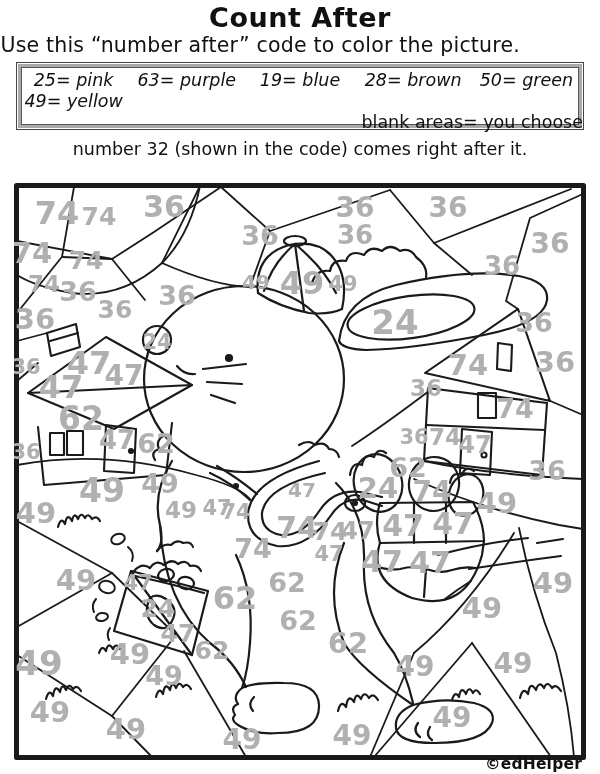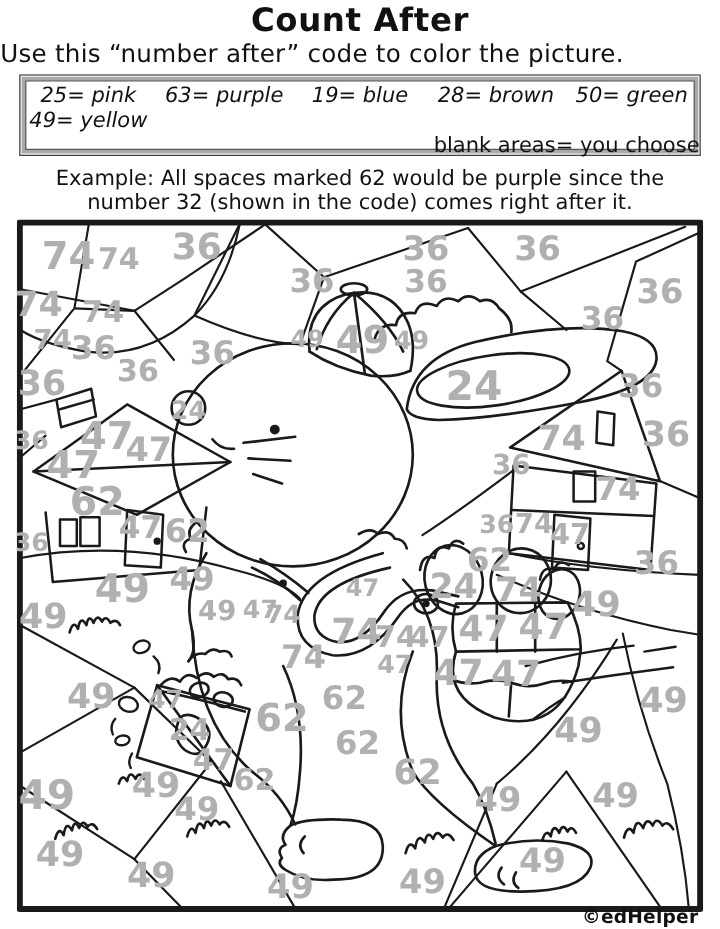--- a/index.html
+++ b/index.html
@@ -1,18 +1,18 @@
 <!DOCTYPE html>
 <html><head>
 <meta charset="utf-8">
 <style>
   html,body{margin:0;padding:0;background:#fff;}
   body{width:600px;height:774px;position:relative;font-family:"DejaVu Sans",sans-serif;color:#111;overflow:hidden;}
   .title{position:absolute;top:2px;left:0;width:600px;text-align:center;font-size:27px;font-weight:bold;letter-spacing:.5px;}
-  .subtitle{position:absolute;top:33px;left:0;width:520px;text-align:center;font-size:20.5px;letter-spacing:.2px;}
+  .subtitle{position:absolute;top:33px;left:0;width:520px;text-align:right;font-size:20.5px;letter-spacing:.2px;}
   .codebox{position:absolute;top:62px;left:16px;width:566px;height:66px;border:1px solid #444;
            box-shadow:inset 0 0 0 1px #fff, inset 0 0 0 4px #a9a9a9, inset 0 0 0 5px #555;}
   .code-grid{display:grid;grid-template-columns:1fr 1fr 1fr 1fr 1fr;padding-top:7px;font-style:italic;}
   .code-item{text-align:center;font-size:17.5px;line-height:21px;}
   .code-note{text-align:right;font-size:17.5px;line-height:21px;}
   .example{position:absolute;top:139px;left:0;width:600px;text-align:center;font-size:17.5px;line-height:20px;}
   .picture{position:absolute;top:183px;left:14px;width:572px;height:550px;}
   .credit{position:absolute;top:755px;right:18px;font-size:15.5px;font-weight:bold;letter-spacing:.2px;}
   svg path, svg rect, svg circle, svg ellipse, svg line{vector-effect:non-scaling-stroke;}
   .num{font-family:"DejaVu Sans",sans-serif;font-weight:bold;}
@@ -29,21 +29,20 @@
       <div class="code-item">63= purple</div>
       <div class="code-item">19= blue</div>
       <div class="code-item">28= brown</div>
       <div class="code-item">50= green</div>
       <div class="code-item">49= yellow</div>
     </div>
   <div class="code-note">blank areas= you choose</div>
 </div>
 
 <div class="example">
-  <div>Example: All spaces marked 62 would be purple since the</div>
   <div>number 32 (shown in the code) comes right after it.</div>
 </div>
 
 <div class="picture">
 <svg id="art" width="572" height="577" viewBox="0 0 572 577" fill="none" stroke="#1a1a1a" stroke-width="1.8" stroke-linecap="round" stroke-linejoin="round">
 
   <rect x="2.5" y="2.5" width="567" height="572" stroke-width="5"></rect>
 
   <g>
     <path d="M186,3 Q176,52 148,80 Q108,116 58,110 Q22,104 3,92"></path>

